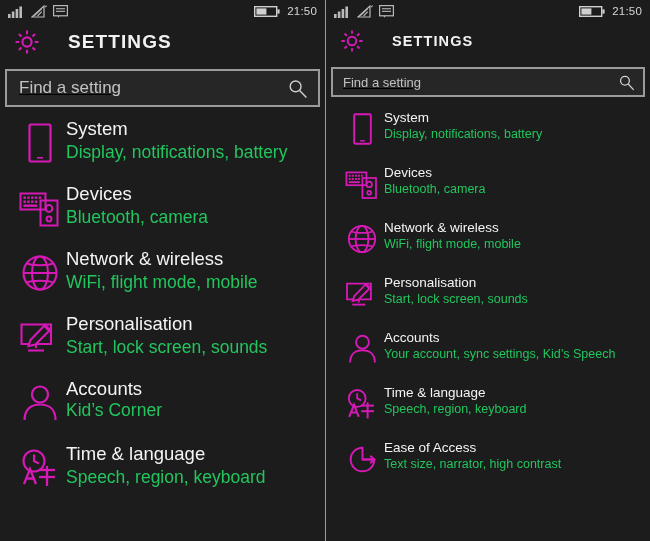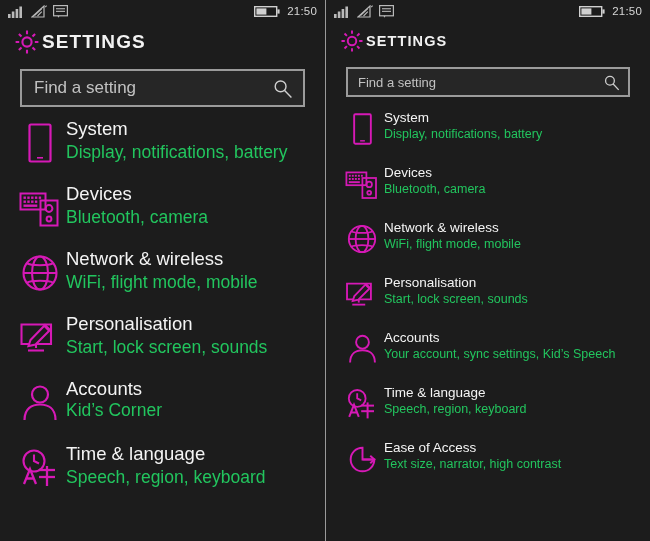--- a/index.html
+++ b/index.html
@@ -38,36 +38,36 @@
     font-size: 11.5px;
     color: #d6d6d6;
     letter-spacing: .2px;
   }
   .sicon { display: block; }
 
   
   .header {
     display: flex;
     align-items: center;
-    gap: 2px;
+    gap: 28px;
     padding-left: 14px;
   }
   .left .header  { height: 40px; }
   .right .header { height: 38px; }
   .gear-wrap { display: flex; align-items: center; justify-content: center; }
   .app-title {
     color: #f2f2f2;
     font-weight: bold;
     letter-spacing: 1.1px;
   }
   .left  .app-title { font-size: 19px; }
   .right .app-title { font-size: 14.5px; }
 
   
-  .search-wrap { padding: 0 20px; }
+  .search-wrap { padding: 0 5px; text-decoration: underline; }
   .left  .search-wrap { padding-top: 7px; }
   .right .search-wrap { padding-top: 7px; }
   .searchbox {
     display: flex;
     align-items: center;
     background: #262626;
     border: 2px solid #9b9b9b;
     width: 100%;
   }
   .left  .searchbox { height: 38px; padding: 0 10px 0 12px; }

